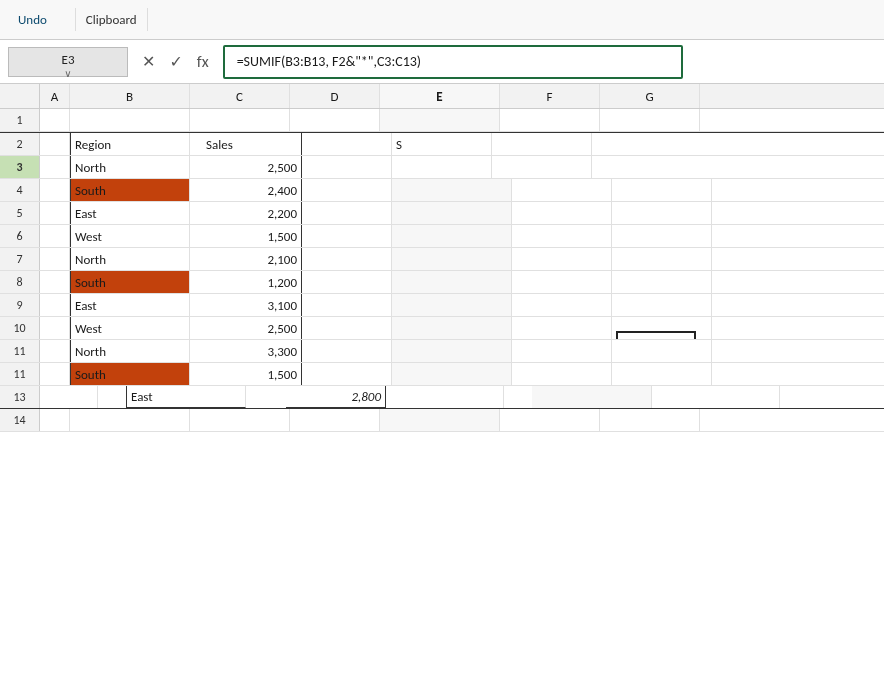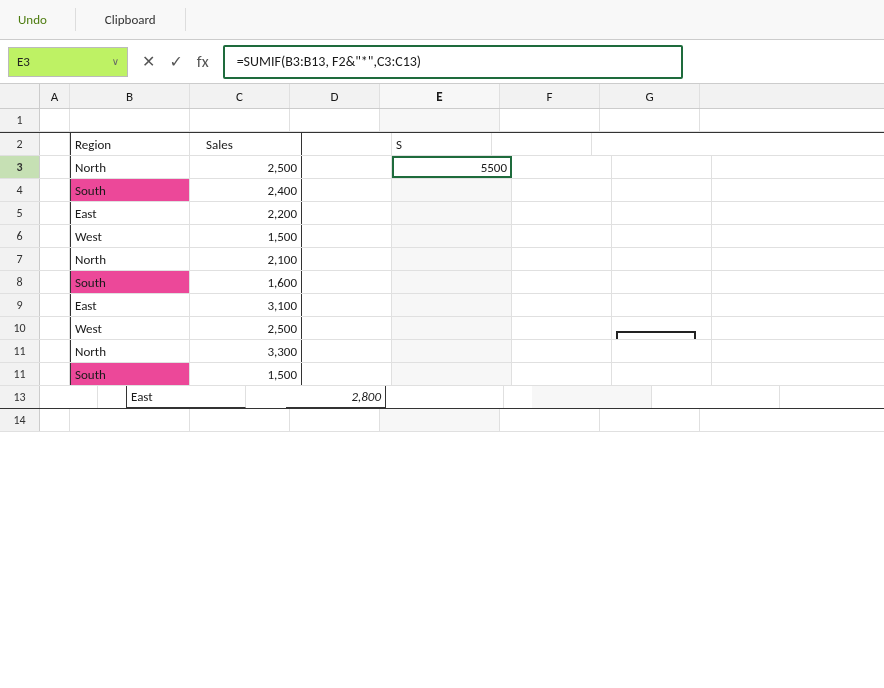--- a/index.html
+++ b/index.html
@@ -17,28 +17,28 @@
       background: #f8f8f8;
       border-bottom: 1px solid #ccc;
       height: 40px;
       display: flex;
       align-items: center;
       padding: 0 10px;
       gap: 20px;
     }
     .toolbar-undo {
       font-size: 13px;
-      color: #4d7c0f;
+      color: #0c4a6e;
       padding: 4px 8px;
       cursor: pointer;
     }
     .toolbar-clipboard {
       font-size: 13px;
       color: #333;
-      padding: 4px 29px;
+      padding: 4px 10px;
       border-left: 1px solid #ddd;
       border-right: 1px solid #ddd;
     }
 
     
     .formula-bar {
       background: #fff;
       border-bottom: 1px solid #ccc;
       height: 44px;
       display: flex;
@@ -50,22 +50,23 @@
     .name-box {
       width: 120px;
       border: 1px solid #bbb;
       padding: 4px 8px;
       font-size: 13px;
       color: #222;
       display: flex;
       align-items: center;
       justify-content: space-between;
       height: 30px;
-      background: #bef264;
+      background: #e5e5e5;
       flex-shrink: 0;
+      flex-direction: column;
     }
     .name-box-chevron {
       font-size: 10px;
       color: #666;
     }
     .formula-bar-buttons {
       display: flex;
       align-items: center;
       gap: 6px;
       padding: 0 10px;
@@ -168,21 +169,21 @@
       position: relative;
       overflow: hidden;
     }
     .cell.number {
       justify-content: flex-end;
     }
     .cell.bold {
       font-weight: normal;
     }
     .cell.highlighted {
-      background: #ec4899;
+      background: #c2410c;
     }
     .cell.selected-active {
       outline: 2px solid #1e6b3c;
       outline-offset: -2px;
       z-index: 2;
     }
     .cell.col-a { width: 30px; min-width: 30px; }
     .cell.col-b { width: 120px; min-width: 120px; }
     .cell.col-c { width: 100px; min-width: 100px; }
     .cell.col-d { width: 90px; min-width: 90px; }
@@ -269,21 +270,20 @@
       <div class="cell col-f">S</div>
       <div class="cell col-g"></div>
     </div>
 
     <div class="grid-row">
       <div class="row-header active">3</div>
       <div class="cell col-a"></div>
       <div class="cell col-b table-left">North</div>
       <div class="cell col-c number table-right">2,500</div>
       <div class="cell col-d"></div>
-      <div class="cell col-e number selected-active">5500</div>
       <div class="cell col-f"></div>
       <div class="cell col-g"></div>
     </div>
 
     <div class="grid-row">
       <div class="row-header">4</div>
       <div class="cell col-a"></div>
       <div class="cell col-b highlighted table-left">South</div>
       <div class="cell col-c number table-right">2,400</div>
       <div class="cell col-d"></div>
@@ -322,21 +322,21 @@
       <div class="cell col-d"></div>
       <div class="cell col-e"></div>
       <div class="cell col-f"></div>
       <div class="cell col-g"></div>
     </div>
 
     <div class="grid-row">
       <div class="row-header">8</div>
       <div class="cell col-a"></div>
       <div class="cell col-b highlighted table-left">South</div>
-      <div class="cell col-c number table-right">1,600</div>
+      <div class="cell col-c number table-right">1,200</div>
       <div class="cell col-d"></div>
       <div class="cell col-e"></div>
       <div class="cell col-f"></div>
       <div class="cell col-g"></div>
     </div>
 
     <div class="grid-row">
       <div class="row-header">9</div>
       <div class="cell col-a"></div>
       <div class="cell col-b table-left">East</div>

